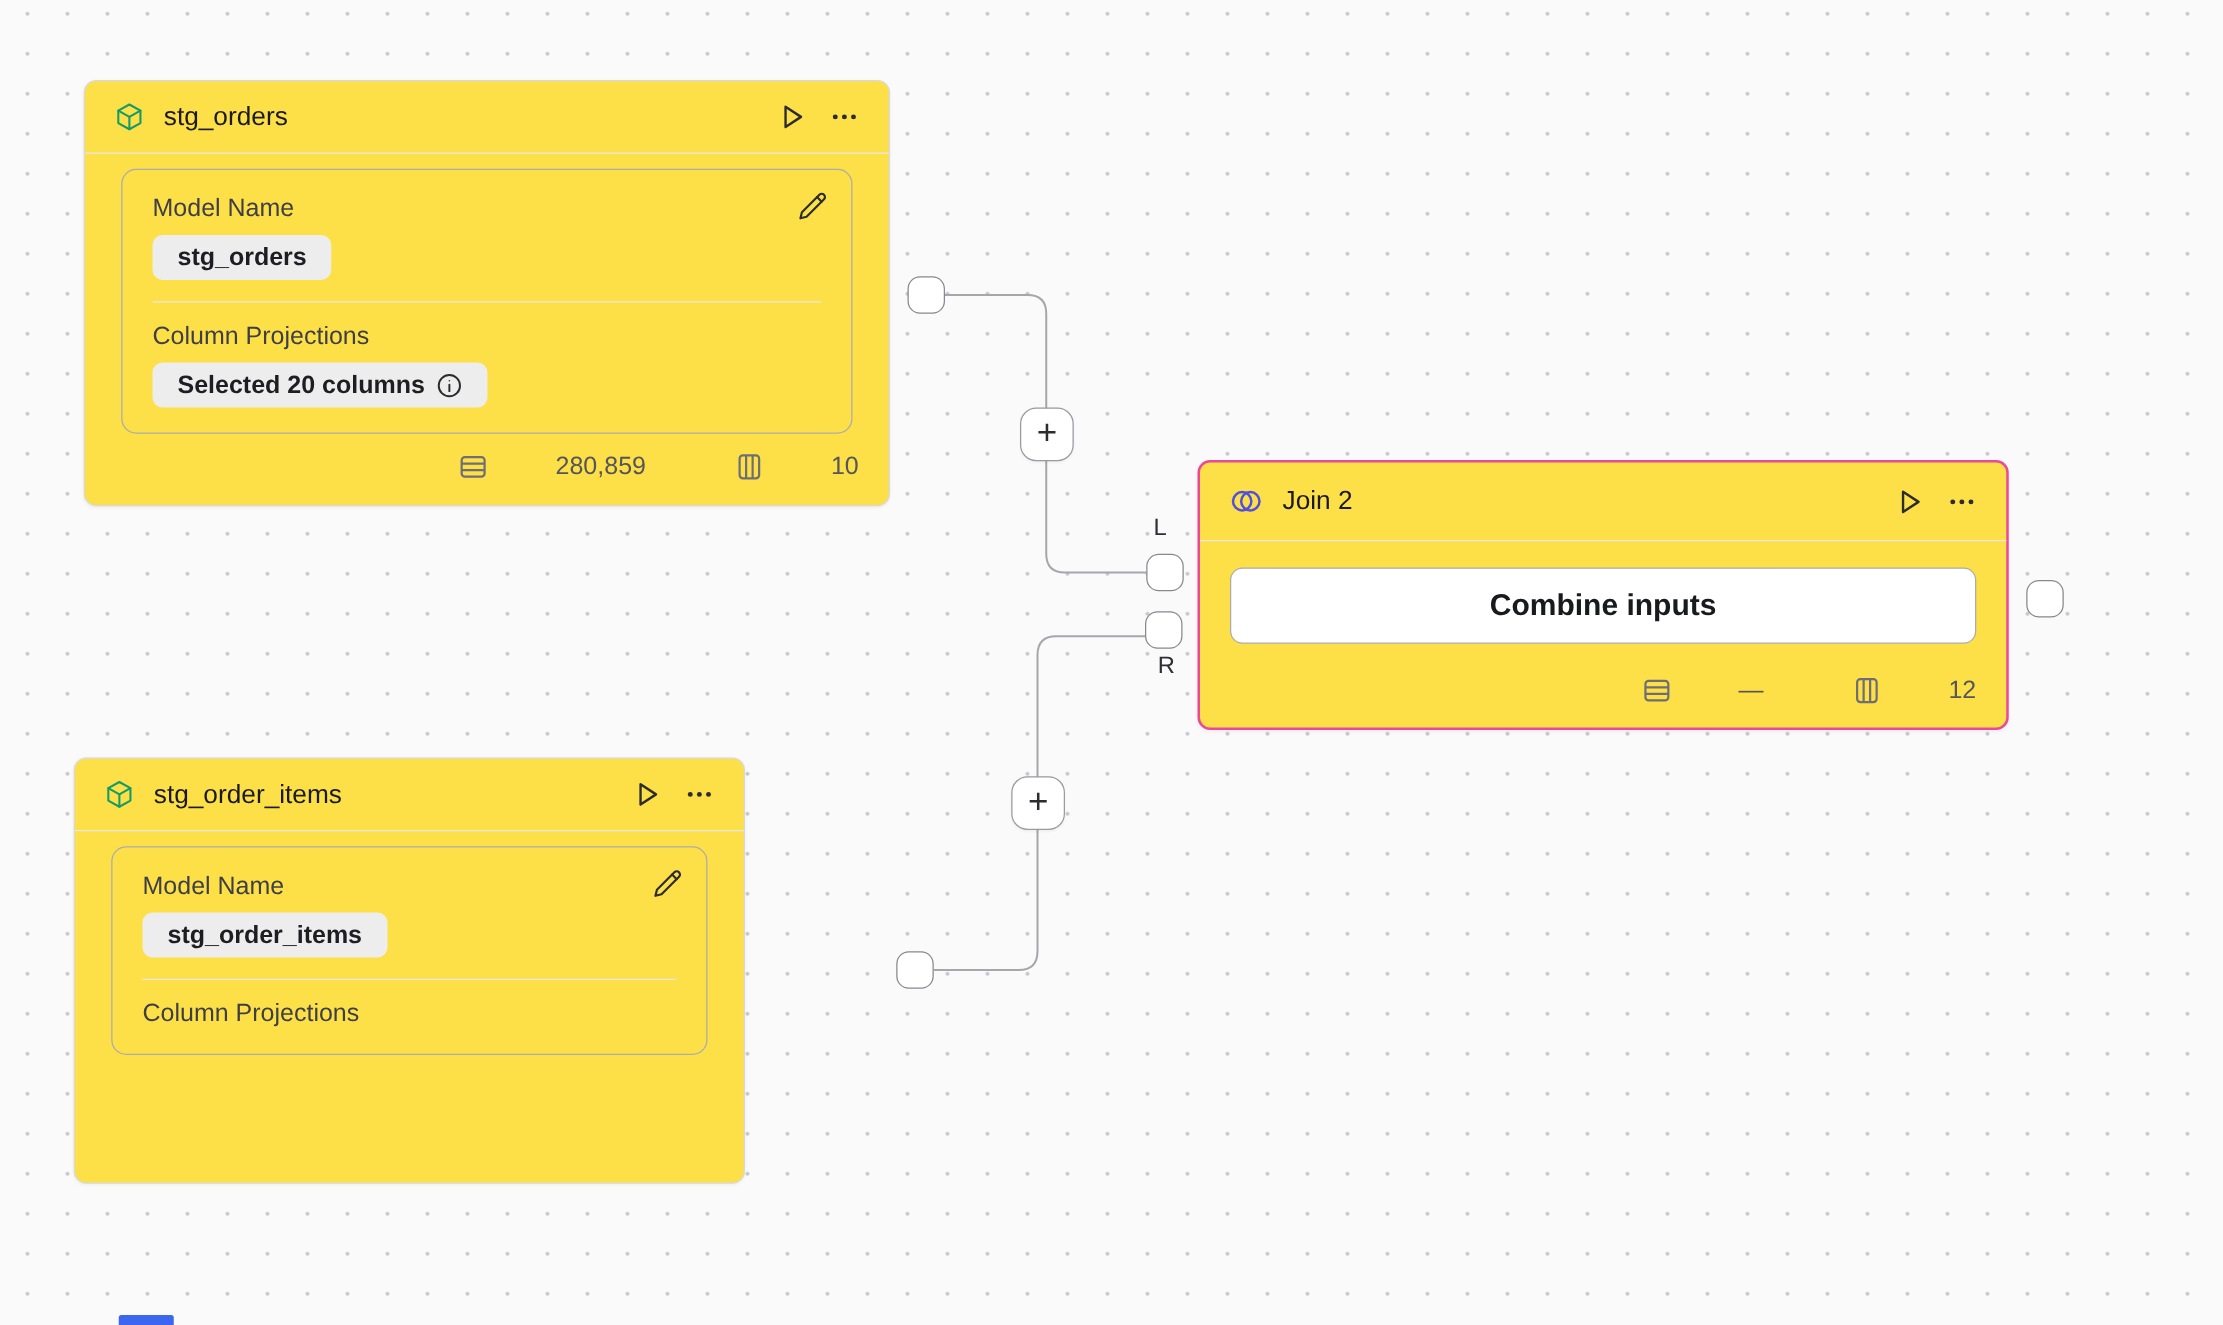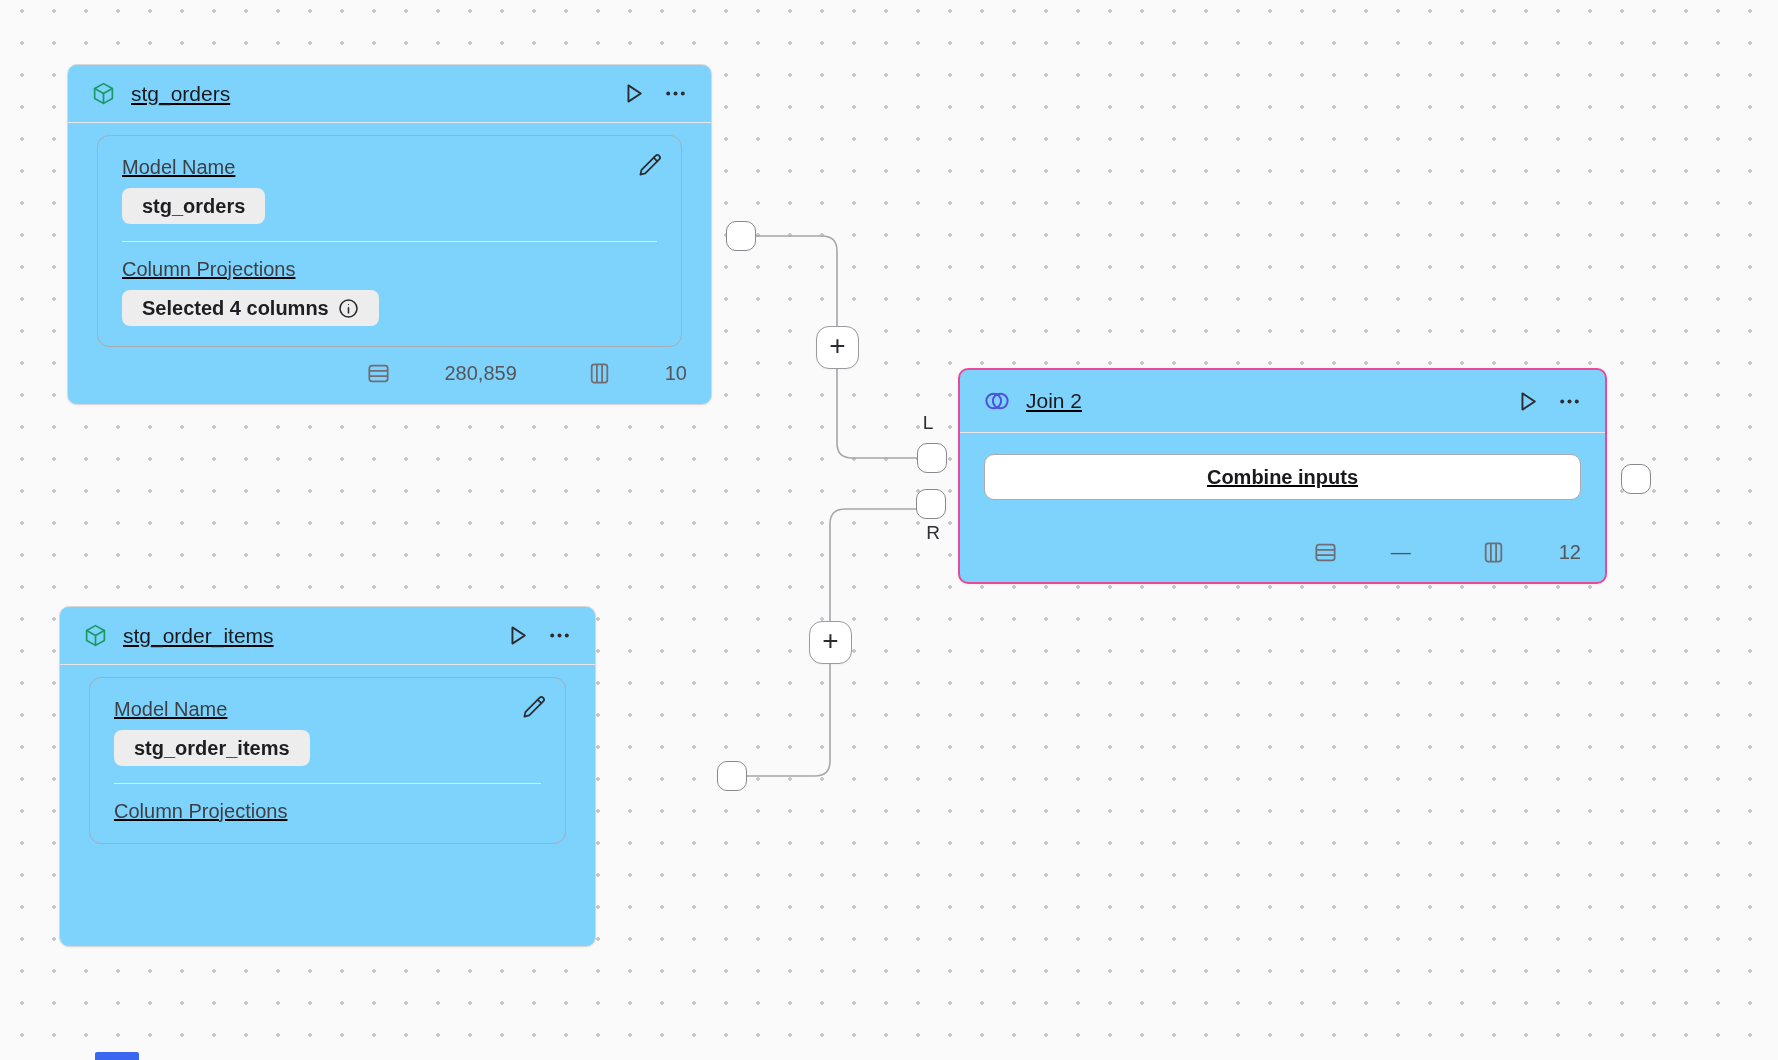--- a/index.html
+++ b/index.html
@@ -9,22 +9,22 @@
     background-color:#fafafa;
     background-image:radial-gradient(circle,#c8c8cb 1.6px,transparent 1.6px);
     background-size:32px 32px;
     background-position:6px 27px;
   }
   .edges{position:absolute;left:0;top:0;pointer-events:none;}
   .edges path{fill:none;stroke:#a6a6ab;stroke-width:1.6px;}
 
   
   .node{
-    position:absolute;background:#7dd3fc;border:1.5px solid #d8d8dc;border-radius:10px;
-    box-shadow:0 1px 3px rgba(20,20,25,.05);box-sizing:border-box;text-decoration:underline;
+    position:absolute;background:#fde047;border:1.5px solid #d8d8dc;border-radius:10px;
+    box-shadow:0 1px 3px rgba(20,20,25,.05);box-sizing:border-box;
   }
   .node-header{
     display:flex;align-items:center;height:57px;padding:0 22px 0 23px;
     border-bottom:1.5px solid #e7e7ea;
   }
   .node-title{
     font-size:21px;font-weight:500;color:#1a1a1e;margin-left:15px;flex:1;
     white-space:nowrap;overflow:hidden;text-overflow:ellipsis;
   }
   .hdr-btn{background:none;border:none;padding:0;margin:0;cursor:pointer;
@@ -54,23 +54,23 @@
   .stats-row .col-icon{margin-left:26px;}
 
   
   #node-stg-orders{left:67px;top:64px;width:645px;height:341px;}
   #node-stg-order-items{left:59px;top:606px;width:537px;height:341px;}
   #node-join{left:958px;top:368px;width:649px;height:216px;border:2px solid #ec4899;}
   #node-join .node-header{height:62px;border-bottom:1.5px solid #e7e7ea;}
 
   .combine-btn{
     display:flex;align-items:center;justify-content:center;
-    margin:21px 24px 17px;height:46px;width:calc(100% - 48px);box-sizing:border-box;
+    margin:21px 24px 17px;height:61px;width:calc(100% - 48px);box-sizing:border-box;
     background:#fff;border:1.4px solid #ababb0;border-radius:10px;
-    font-size:20px;font-weight:700;color:#191a1e;cursor:pointer;
+    font-size:24px;font-weight:700;color:#191a1e;cursor:pointer;
     font-family:inherit;
   }
   #node-join .stats-row{height:60px;bottom:0;}
 
   
   .port{
     position:absolute;width:30px;height:30px;box-sizing:border-box;
     border:1.9px solid #88888e;border-radius:10px;background:#fff;
   }
   #port-stg-orders-out{left:726px;top:221px;}
@@ -147,21 +147,21 @@
         </svg>
       </span>
     </button>
     <div class="field-label">Model Name</div>
     <div class="chip">
       <span>stg_orders</span>
     </div>
     <hr class="inner-divider">
     <div class="field-label">Column Projections</div>
     <div class="chip">
-      <span>Selected 4 columns</span>
+      <span>Selected 20 columns</span>
       <span>
         <svg width="21" height="21" viewBox="0 0 20 20" stroke="#2c2c30" stroke-width="1.5" fill="none" stroke-linecap="round">
           <circle cx="10" cy="10" r="8.1"></circle>
             <path d="M10 9.3 V14.2"></path>
             <circle cx="10" cy="6.3" r="0.6" fill="#2c2c30" stroke="none"></circle>
         </svg>
       </span>
     </div>
   </div>
 

